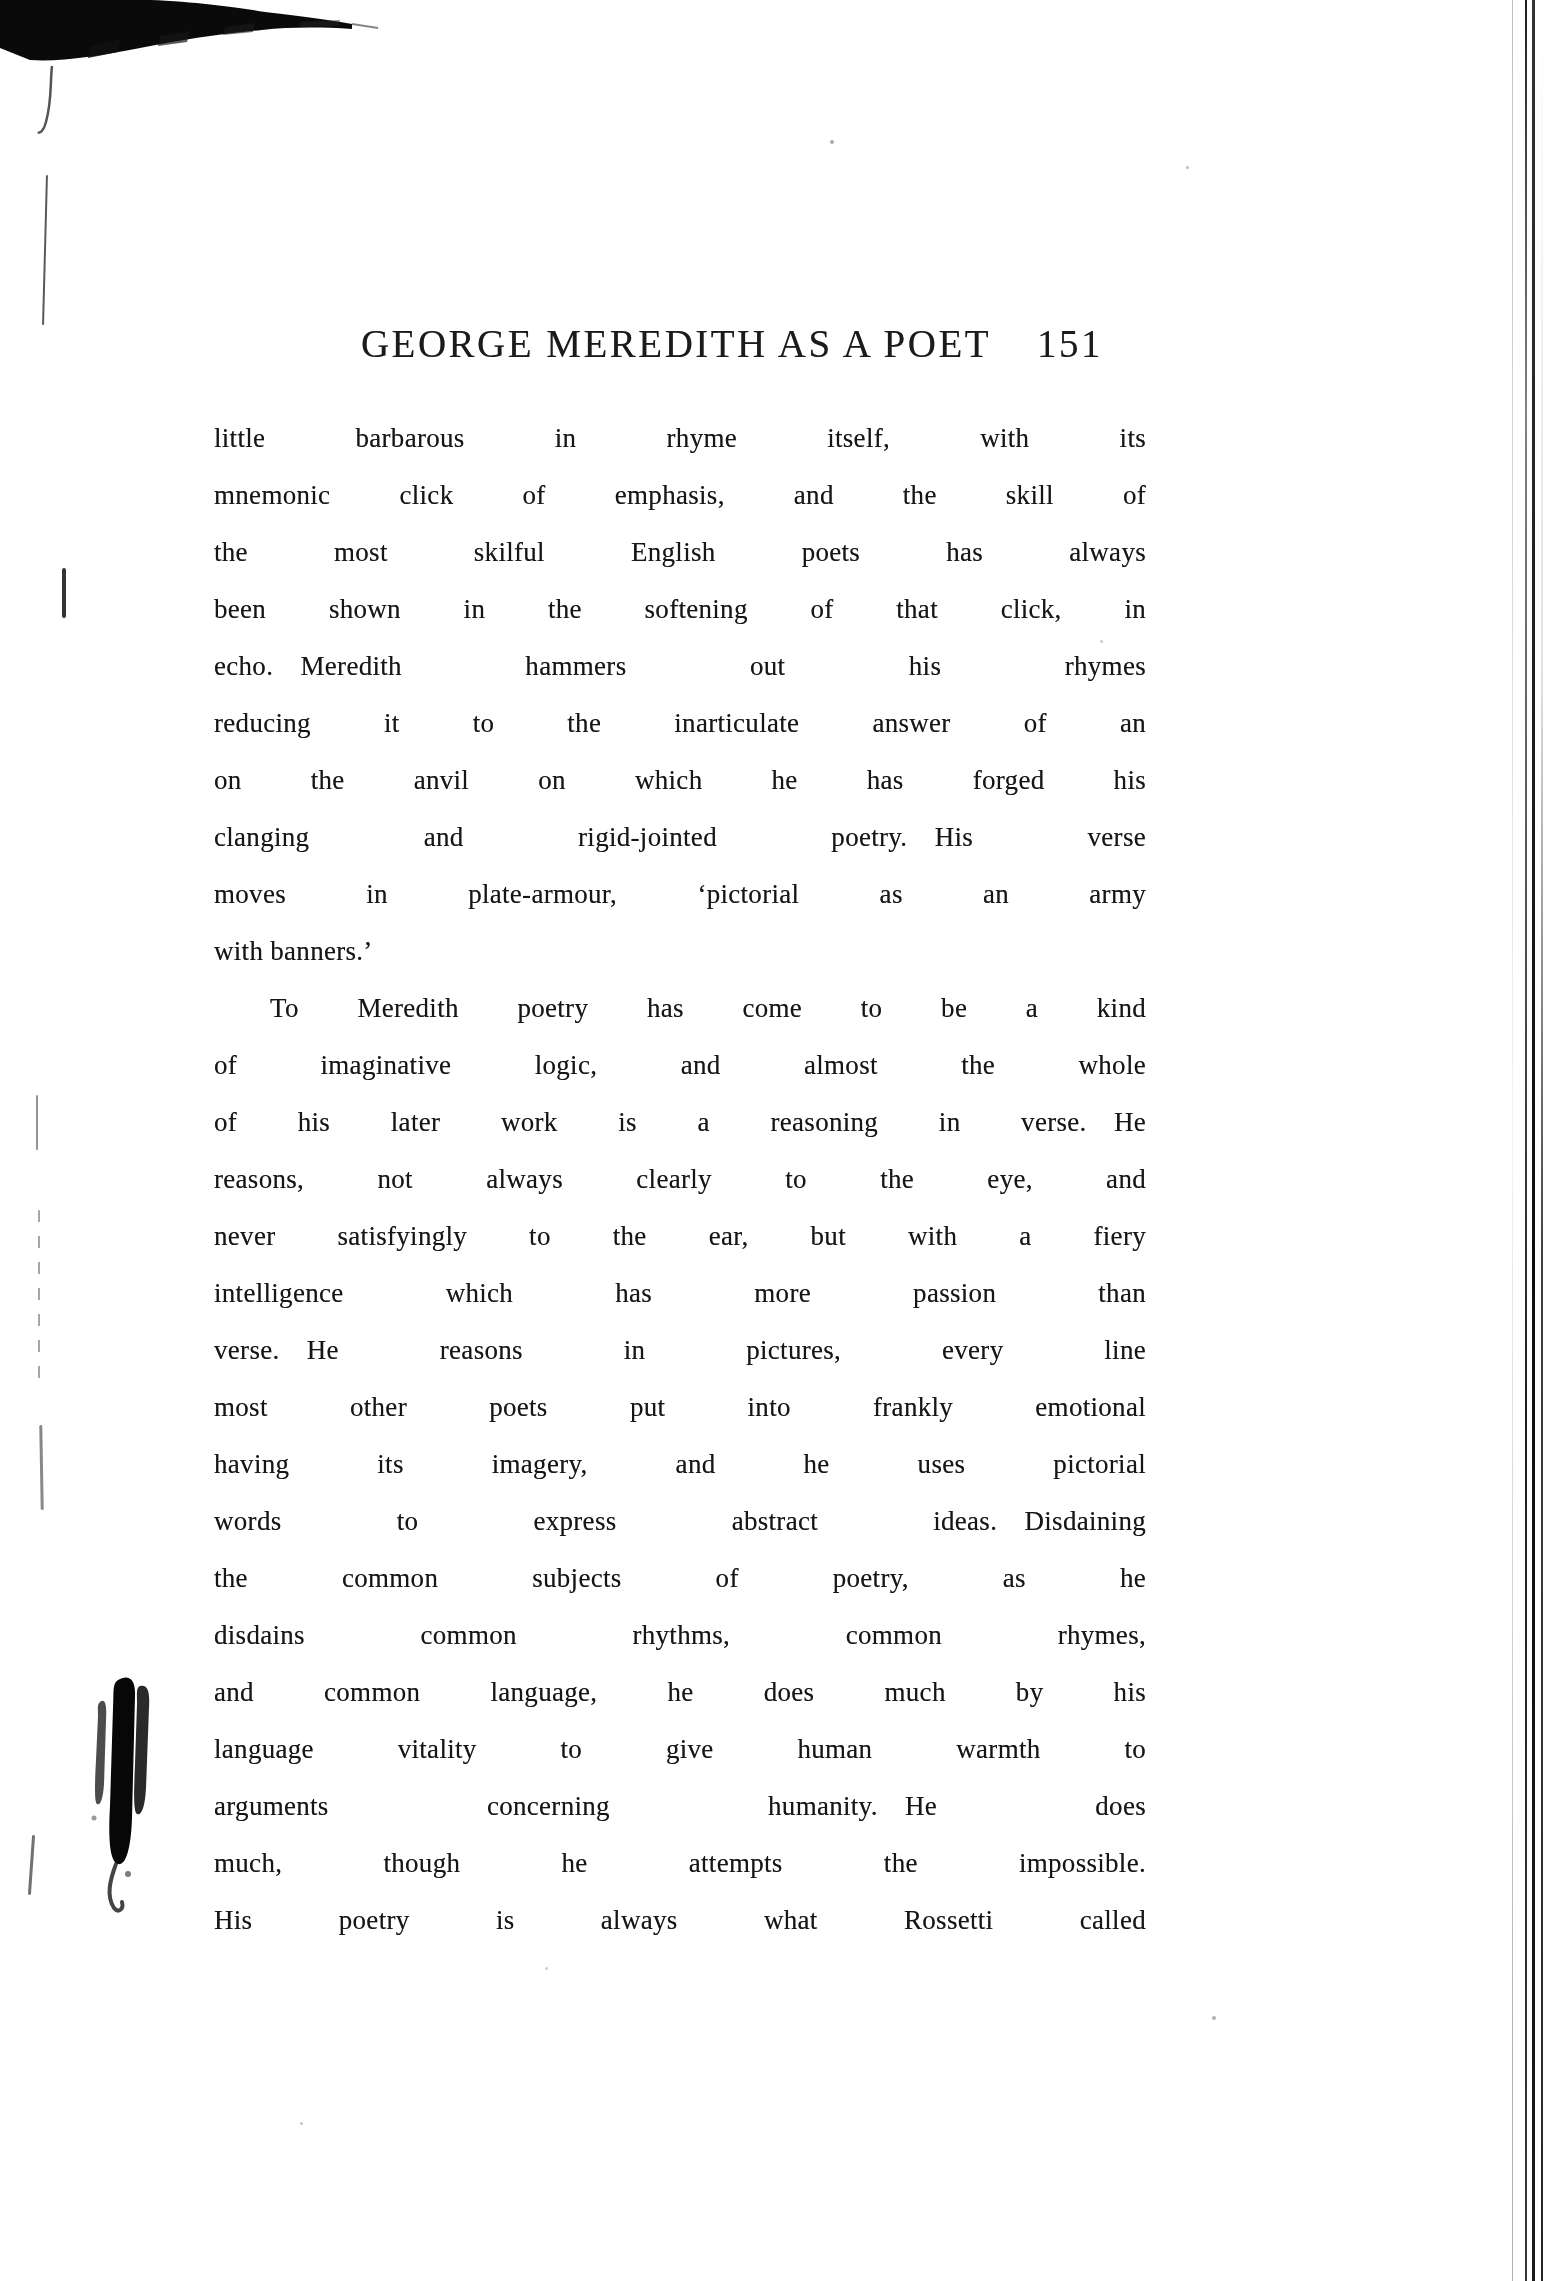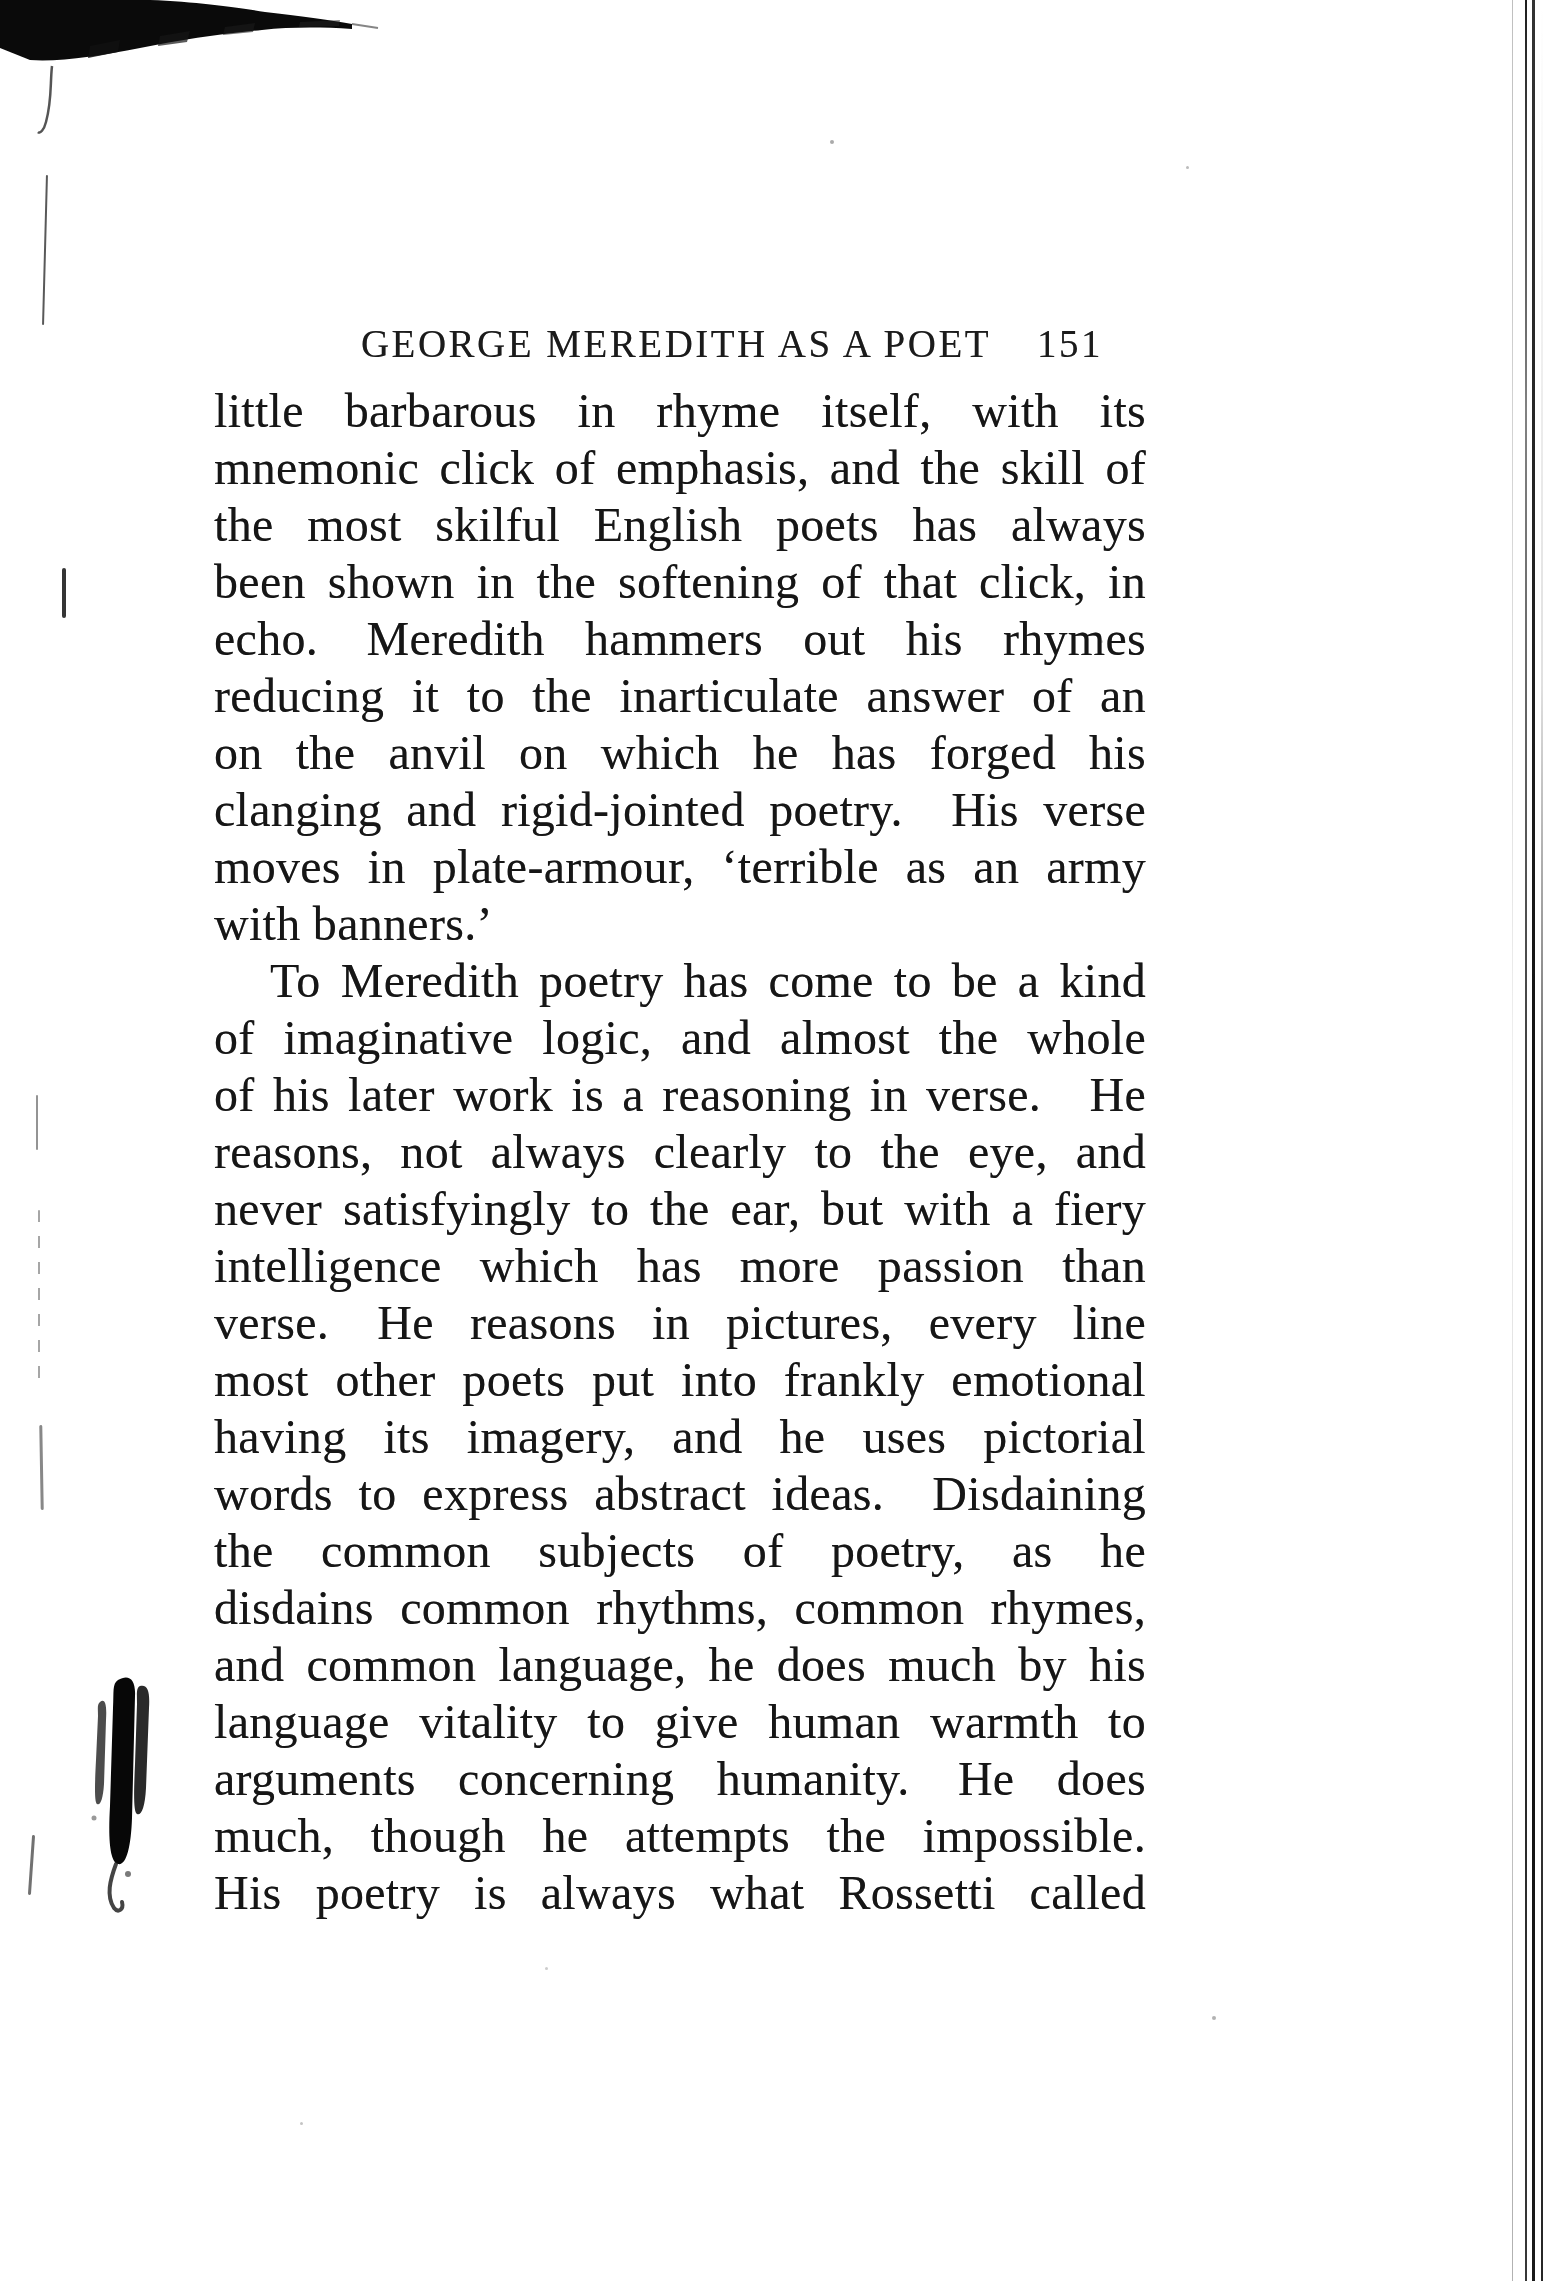--- a/index.html
+++ b/index.html
@@ -30,22 +30,22 @@
     gap: 46px;
     transform: translateX(52px);
     font-size: 39px;
     line-height: 44px;
     letter-spacing: 2.5px;
     color: #1b1b1b;
     text-shadow: 0 0 0.6px rgba(25,25,25,.5);
     white-space: nowrap;
   }
   .text-block {
-    margin-top: 16px;
-    font-size: 48px;
+    margin-top: 44px;
+    font-size: 27px;
     line-height: 57px;
     letter-spacing: 0.3px;
     text-shadow: 0 0 0.6px rgba(25,25,25,.5);
   }
   .line {
     height: 57px;
     text-align: justify;
     text-align-last: justify;
   }
   .line.flush-left {
@@ -146,21 +146,21 @@
 
   <div class="text-block">
     <div class="line">little barbarous in rhyme itself, with its</div>
     <div class="line">mnemonic click of emphasis, and the skill of</div>
     <div class="line">the most skilful English poets has always</div>
     <div class="line">been shown in the softening of that click, in</div>
     <div class="line">echo. Meredith hammers out his rhymes</div>
     <div class="line">reducing it to the inarticulate answer of an</div>
     <div class="line">on the anvil on which he has forged his</div>
     <div class="line">clanging and rigid-jointed poetry. His verse</div>
-    <div class="line">moves in plate-armour, ‘terrible as an army</div>
+    <div class="line">moves in plate-armour, ‘pictorial as an army</div>
     <div class="line flush-left">with banners.’</div>
     <div class="line para-indent">To Meredith poetry has come to be a kind</div>
     <div class="line">of imaginative logic, and almost the whole</div>
     <div class="line">of his later work is a reasoning in verse. He</div>
     <div class="line">reasons, not always clearly to the eye, and</div>
     <div class="line">never satisfyingly to the ear, but with a fiery</div>
     <div class="line">intelligence which has more passion than</div>
     <div class="line">verse. He reasons in pictures, every line</div>
     <div class="line">most other poets put into frankly emotional</div>
     <div class="line">having its imagery, and he uses pictorial</div>

